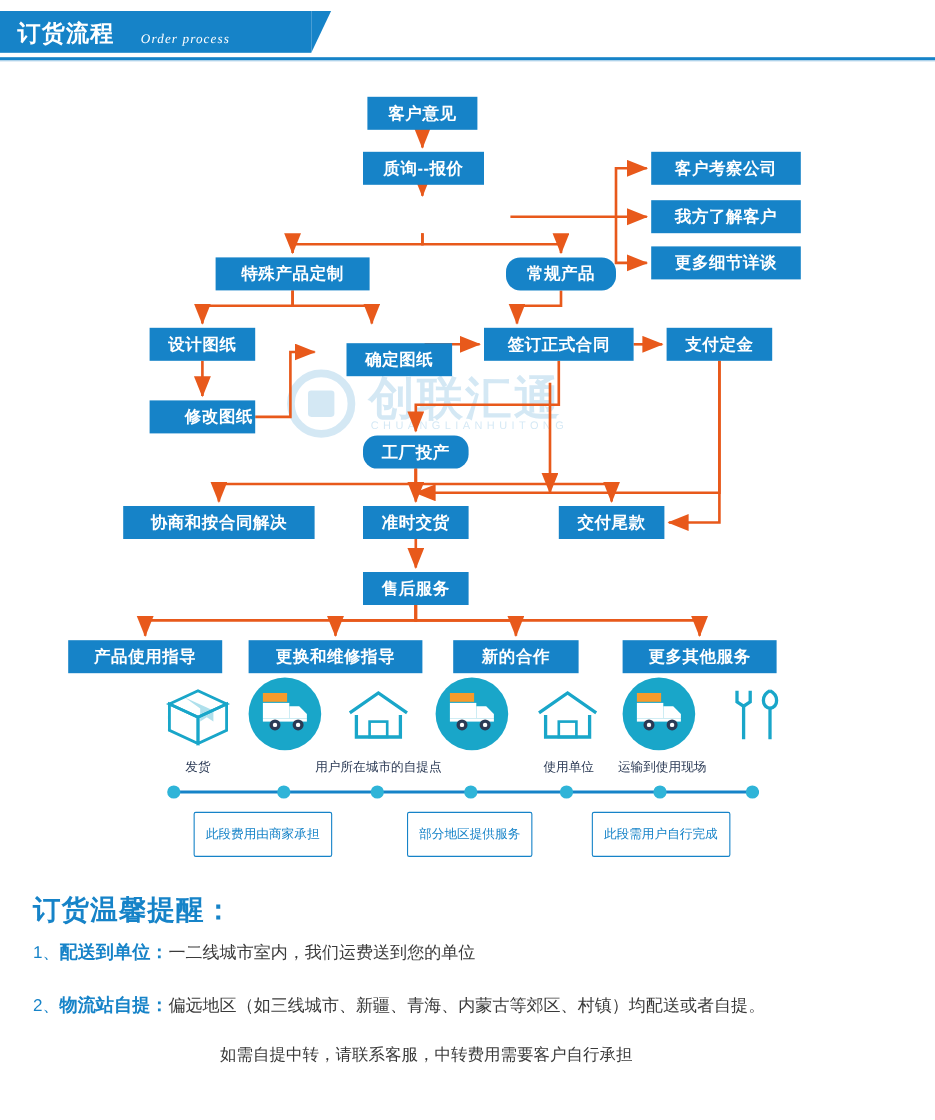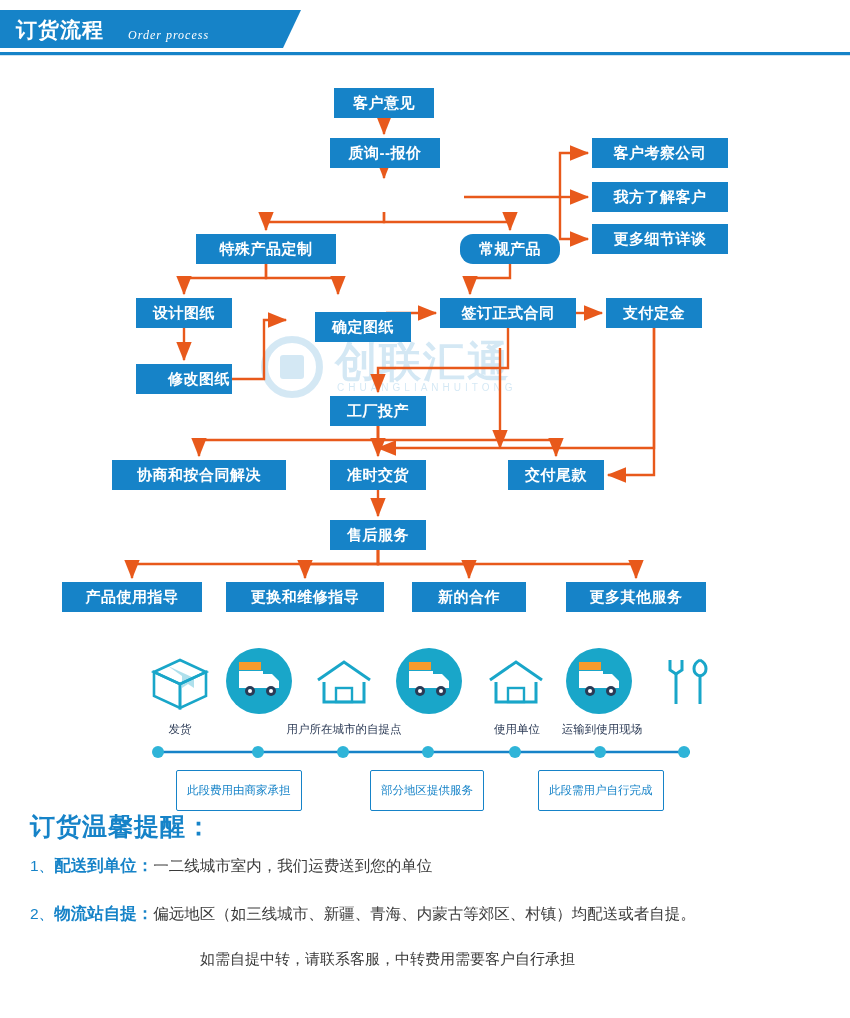--- a/index.html
+++ b/index.html
@@ -126,21 +126,21 @@
     justify-content: center;
     box-sizing: border-box;
     letter-spacing: 0.5px;
     white-space: nowrap;
     z-index: 3;
   }
 
   
   .delivery {
     position: absolute;
-    left: 0; top: 644px;
+    left: 0; top: 612px;
     width: 850px; height: 150px;
   }
   .icon-circle {
     position: absolute;
     border-radius: 50%;
     background: #19a6c9;
   }
   .icon-wrap {
     position: absolute;
   }
@@ -267,21 +267,21 @@
     <div class="node" style="left: 592px; top: 80px; width: 136px; height: 30px;">客户考察公司</div>
     <div class="node" style="left: 592px; top: 124px; width: 136px; height: 30px;">我方了解客户</div>
     <div class="node" style="left: 592px; top: 166px; width: 136px; height: 30px;">更多细节详谈</div>
     <div class="node" style="left: 196px; top: 176px; width: 140px; height: 30px;">特殊产品定制</div>
     <div class="node" style="left: 460px; top: 176px; width: 100px; height: 30px; border-radius: 13px;">常规产品</div>
     <div class="node" style="left: 136px; top: 240px; width: 96px; height: 30px;">设计图纸</div>
     <div class="node" style="left: 290px; top: 254px; width: 96px; height: 30px; margin-left: 25px;">确定图纸</div>
     <div class="node" style="left: 440px; top: 240px; width: 136px; height: 30px;">签订正式合同</div>
     <div class="node" style="left: 606px; top: 240px; width: 96px; height: 30px;">支付定金</div>
     <div class="node" style="left: 136px; top: 306px; width: 96px; height: 30px; padding-left: 30px;">修改图纸</div>
-    <div class="node" style="left: 330px; top: 338px; width: 96px; height: 30px;">工厂投产</div>
+    <div class="node" style="left: 330px; top: 338px; width: 96px; height: 30px; border-radius: 13px;">工厂投产</div>
     <div class="node" style="left: 112px; top: 402px; width: 174px; height: 30px;">协商和按合同解决</div>
     <div class="node" style="left: 330px; top: 402px; width: 96px; height: 30px;">准时交货</div>
     <div class="node" style="left: 508px; top: 402px; width: 96px; height: 30px;">交付尾款</div>
     <div class="node" style="left: 330px; top: 462px; width: 96px; height: 30px;">售后服务</div>
     <div class="node" style="left: 62px; top: 524px; width: 140px; height: 30px;">产品使用指导</div>
     <div class="node" style="left: 226px; top: 524px; width: 158px; height: 30px;">更换和维修指导</div>
     <div class="node" style="left: 412px; top: 524px; width: 114px; height: 30px;">新的合作</div>
     <div class="node" style="left: 566px; top: 524px; width: 140px; height: 30px;">更多其他服务</div>
   </div>
 

